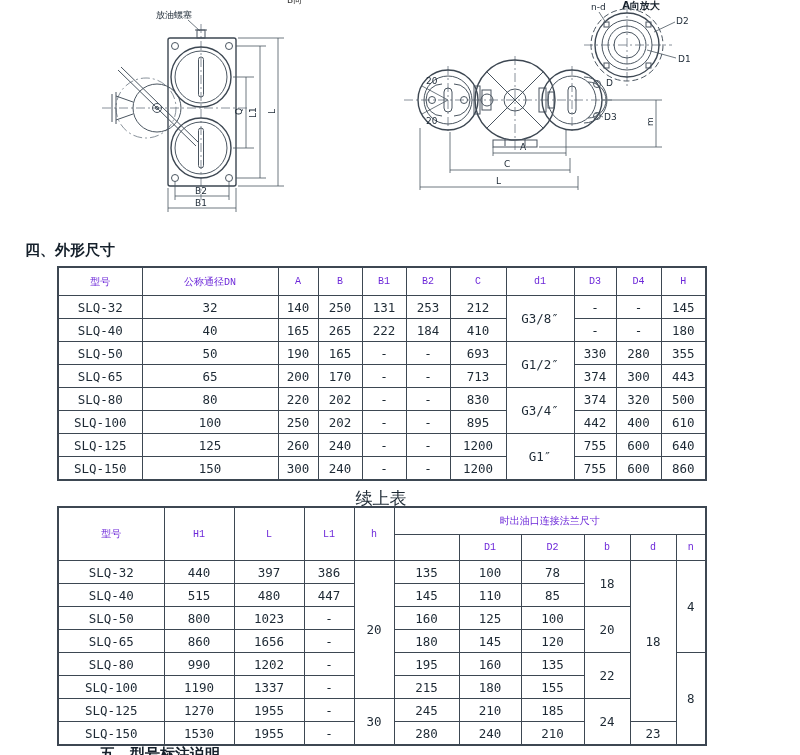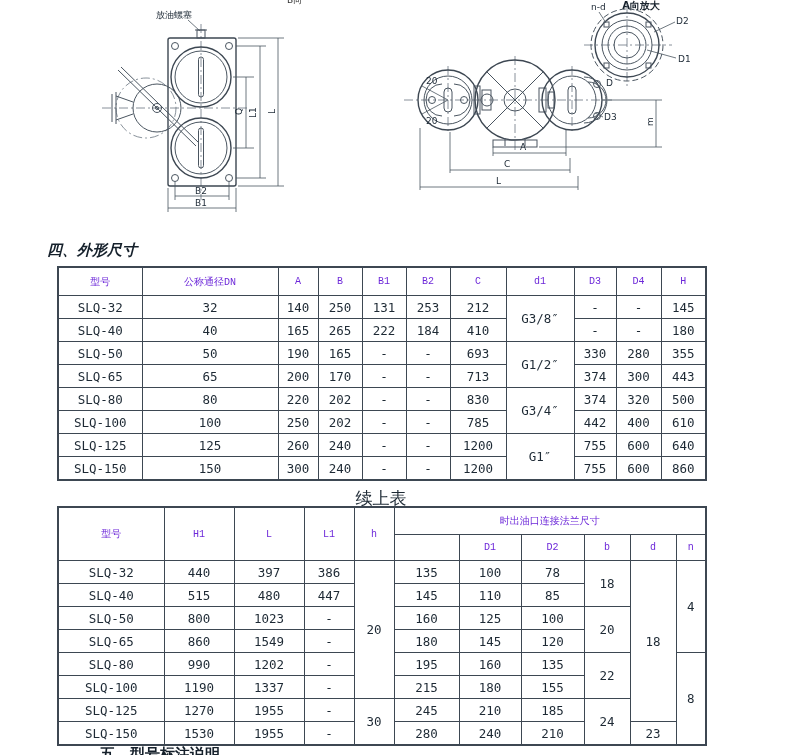--- a/index.html
+++ b/index.html
@@ -167,21 +167,21 @@
     <line class="dim" x1="172" y1="158" x2="172" y2="173"></line>
     <line class="dim" x1="52" y1="170" x2="172" y2="170"></line>
     <text class="svgt" x="106" y="167">C</text>
     <line class="dim" x1="22" y1="128" x2="22" y2="190"></line>
     <line class="dim" x1="180" y1="176" x2="180" y2="190"></line>
     <line class="dim" x1="22" y1="187" x2="180" y2="187"></line>
     <text class="svgt" x="98" y="184">L</text>
   </svg>
 
 
-  <div class="abs sec-title" style="left:47px;top:241px;font-style:italic;">四、外形尺寸</div>
+  <div class="abs sec-title" style="left:25px;top:241px;">四、外形尺寸</div>
 
   <table class="t1" style="left:57px;top:266px;width:648px;">
     <colgroup>
       <col style="width:84px">
         <col style="width:136px">
         <col style="width:40px">
         <col style="width:44px">
       <col style="width:44px">
         <col style="width:44px">
         <col style="width:56px">
@@ -269,21 +269,21 @@
         <td>320</td>
         <td>500</td>
       </tr>
       <tr>
         <td>SLQ-100</td>
         <td>100</td>
         <td>250</td>
         <td>202</td>
         <td>-</td>
         <td>-</td>
-        <td>785</td>
+        <td>895</td>
         <td>442</td>
         <td>400</td>
         <td>610</td>
       </tr>
       <tr>
         <td>SLQ-125</td>
         <td>125</td>
         <td>260</td>
         <td>240</td>
         <td>-</td>
@@ -372,21 +372,21 @@
         <td>1023</td>
         <td>-</td>
         <td>160</td>
         <td>125</td>
         <td>100</td>
         <td rowspan="2">20</td>
       </tr>
       <tr>
         <td>SLQ-65</td>
         <td>860</td>
-        <td>1549</td>
+        <td>1656</td>
         <td>-</td>
         <td>180</td>
         <td>145</td>
         <td>120</td>
       </tr>
       <tr>
         <td>SLQ-80</td>
         <td>990</td>
         <td>1202</td>
         <td>-</td>

